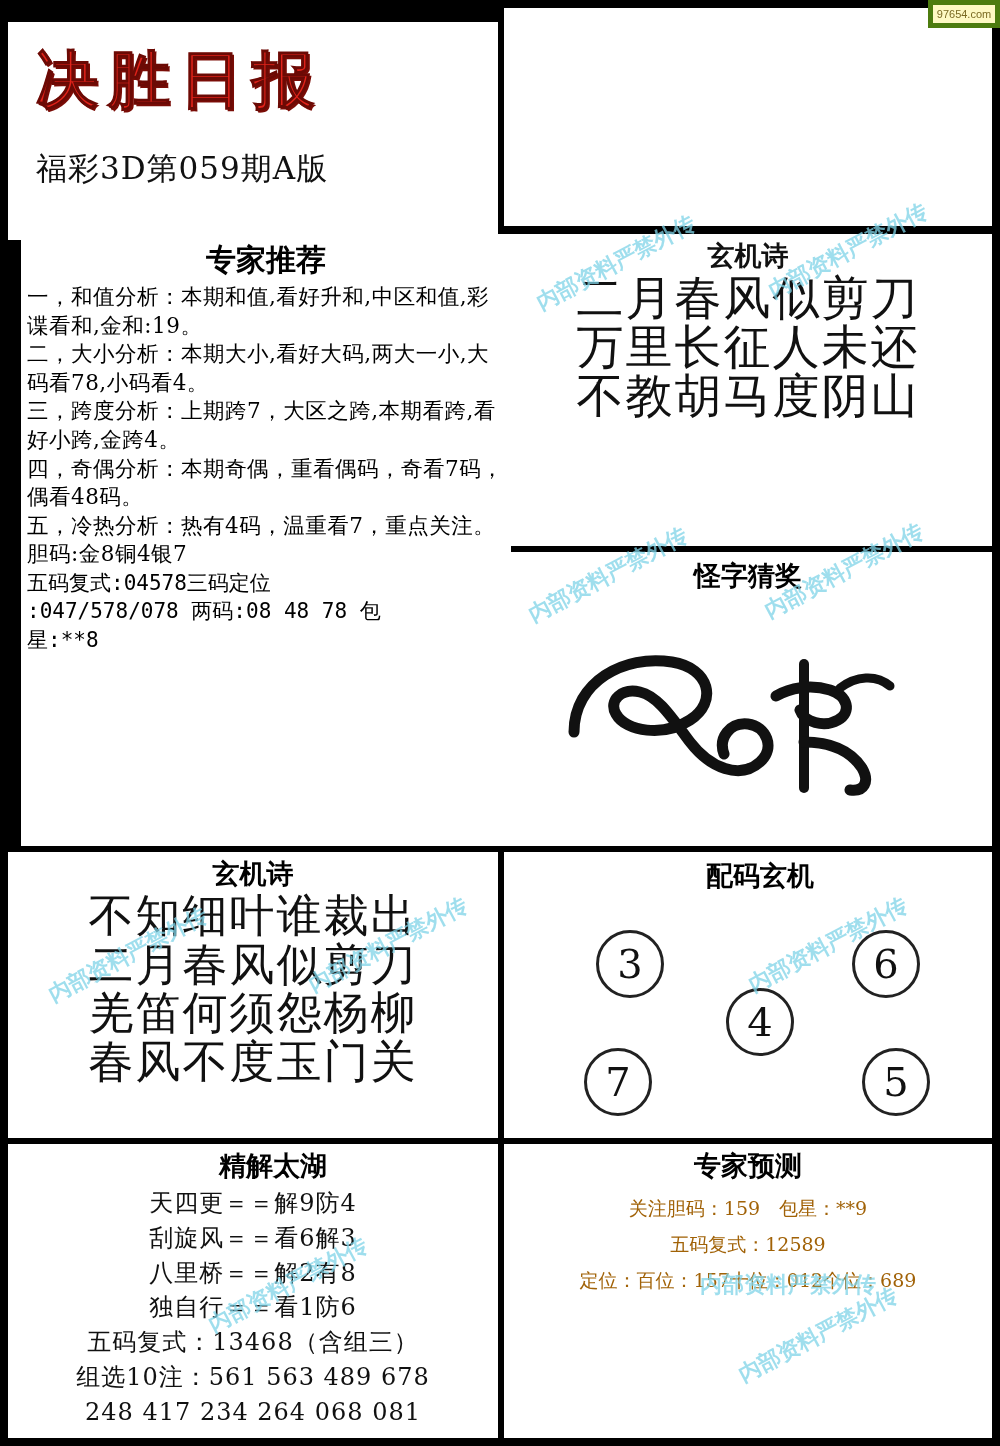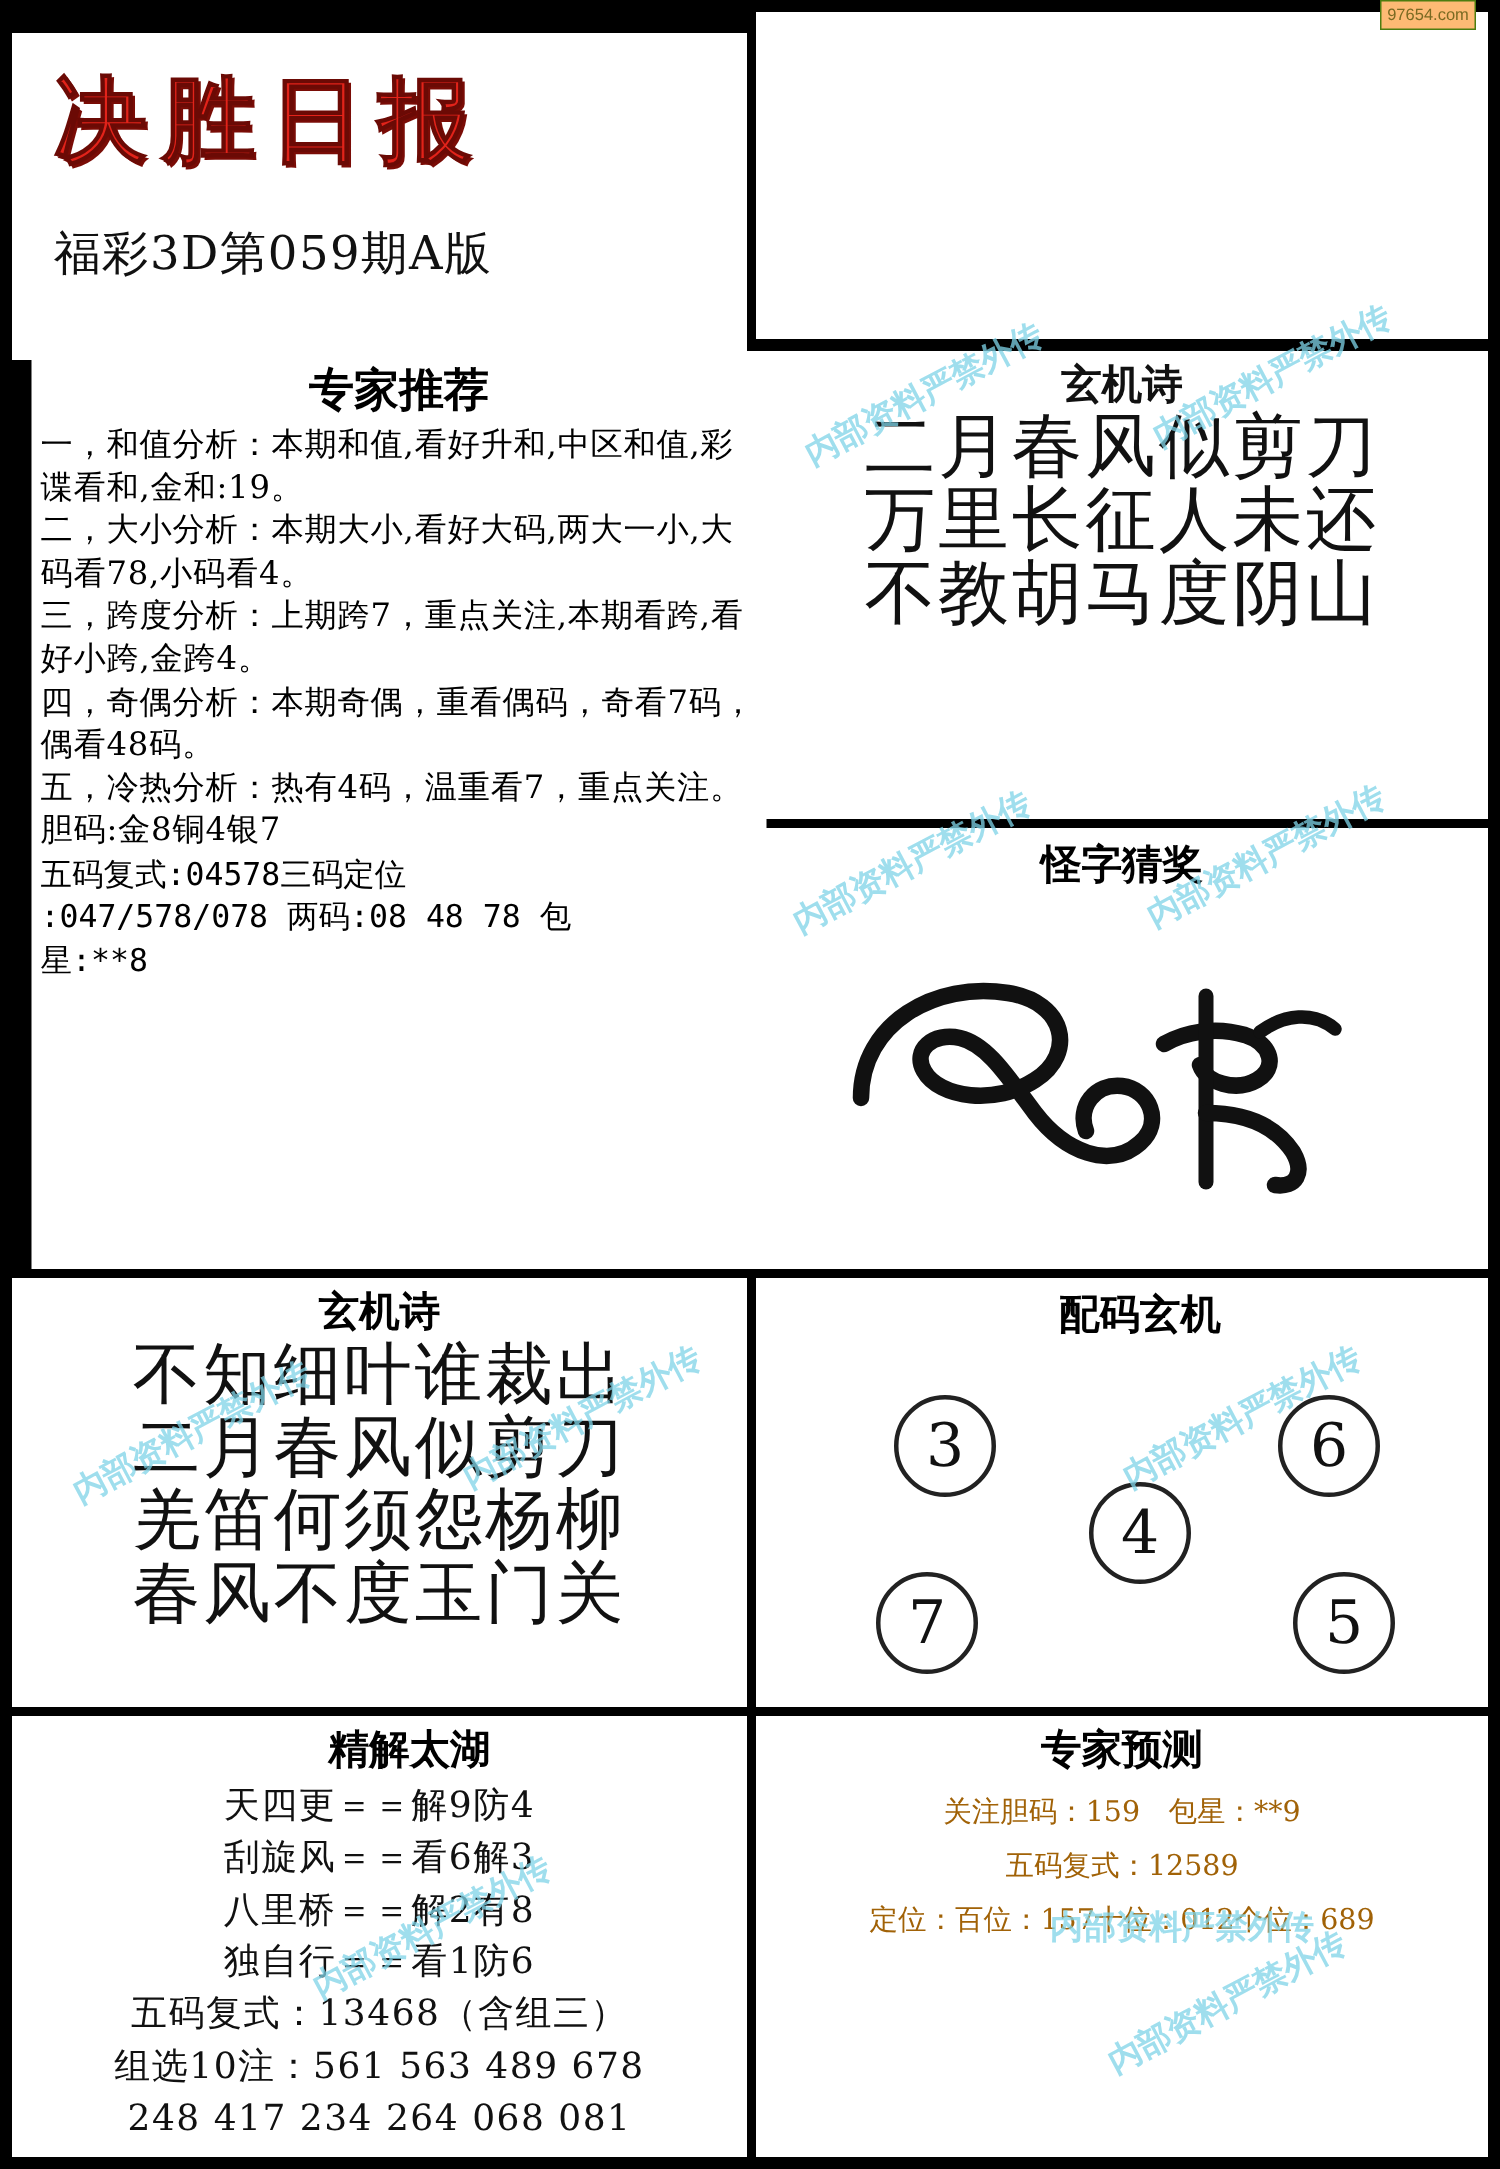--- a/index.html
+++ b/index.html
@@ -1,18 +1,18 @@
 <!DOCTYPE html>
 <html><head>
 <meta charset="utf-8">
 <style>
   html,body{margin:0;padding:0;background:#000;}
   body{width:1000px;height:1446px;font-family:"DejaVu Sans","Liberation Sans",sans-serif;}
   .page{position:relative;width:1000px;height:1446px;background:#000;overflow:hidden;}
-  .watermark-badge{position:absolute;top:0;right:16px;width:62px;height:18px;background:#fdba74;border:1px solid #4d7c0f;
+  .watermark-badge{position:absolute;top:0;right:0;width:62px;height:18px;background:#fef9c3;border:5px solid #4d7c0f;
       font-size:11px;color:#7a6a22;text-align:center;line-height:18px;font-family:"Liberation Sans",sans-serif;z-index:50;}
   .panel{position:absolute;background:#fff;overflow:hidden;}
   .title{text-align:center;font-family:"DejaVu Serif","Liberation Serif",serif;font-weight:bold;}
 
   
   #masthead{left:8px;top:22px;width:490px;height:218px;}
   .logo{margin:16px 0 0 28px;font-family:"DejaVu Serif","Liberation Serif",serif;font-weight:bold;font-size:62px;
         color:#e2231a;letter-spacing:10px;text-shadow:2px 2px 0 #7a0c06;-webkit-text-stroke:1px #6b0a05;}
   .issue{margin:26px 0 0 28px;font-family:"DejaVu Serif","Liberation Serif",serif;font-size:31px;color:#111;letter-spacing:1px;}
   #mastheadRight{left:504px;top:8px;width:488px;height:218px;}
@@ -71,21 +71,21 @@
     <div class="logo">决胜日报</div>
     <div class="issue">福彩3D第059期A版</div>
   </div>
   <div class="panel" id="mastheadRight"></div>
 
   <div class="panel" id="expert">
     <div class="title">专家推荐</div>
     <div class="exp-body">
       <p>一，和值分析：本期和值,看好升和,中区和值,彩谍看和,金和:19。</p>
       <p>二，大小分析：本期大小,看好大码,两大一小,大码看78,小码看4。</p>
-      <p>三，跨度分析：上期跨7，重点关注,本期看跨,看好小跨,金跨4。</p>
+      <p>三，跨度分析：上期跨7，大区之跨,本期看跨,看好小跨,金跨4。</p>
       <p>四，奇偶分析：本期奇偶，重看偶码，奇看7码，偶看48码。</p>
       <p>五，冷热分析：热有4码，温重看7，重点关注。胆码:金8铜4银7</p>
       <p class="exp-mono">五码复式:04578三码定位</p>
       <p class="exp-mono">:047/578/078 两码:08 48 78 包</p>
       <p class="exp-mono">星:**8</p>
     </div>
   </div>
 
   <div class="panel" id="poem1">
     <div class="title">玄机诗</div>

